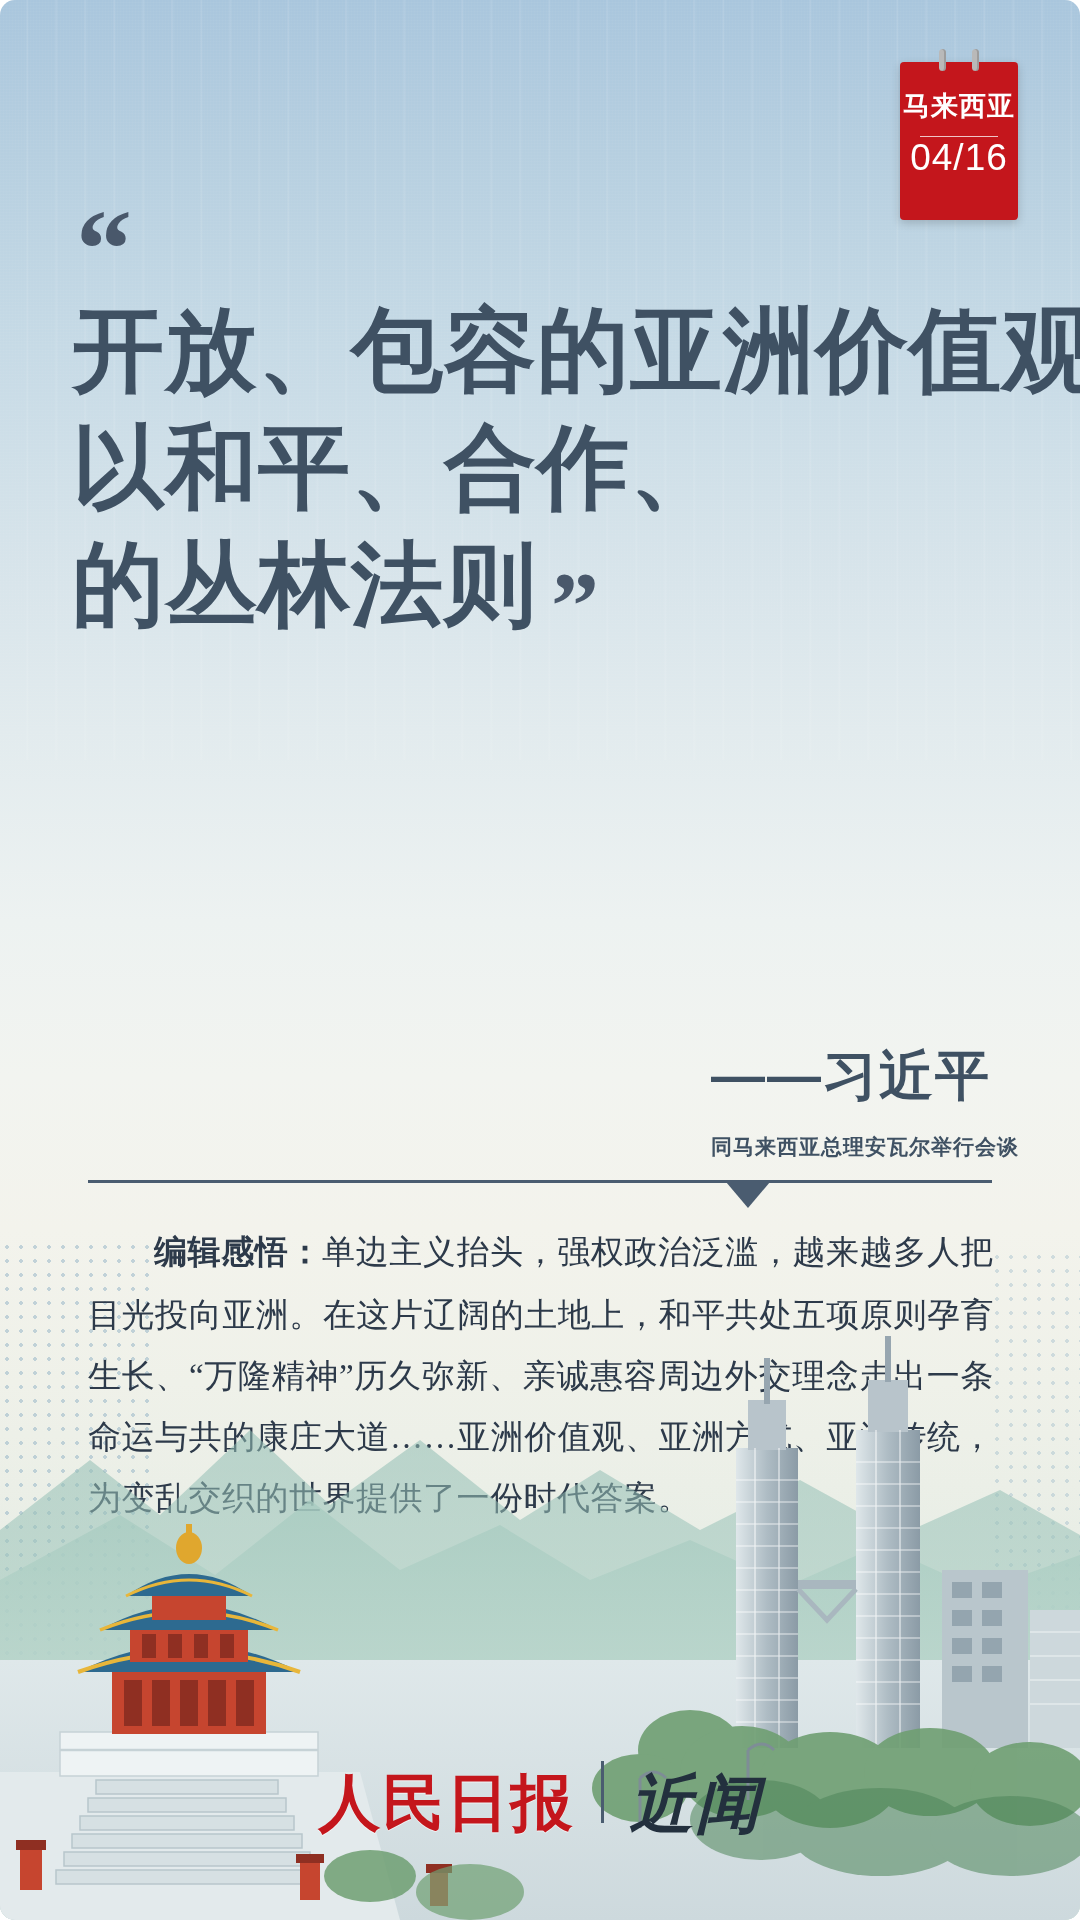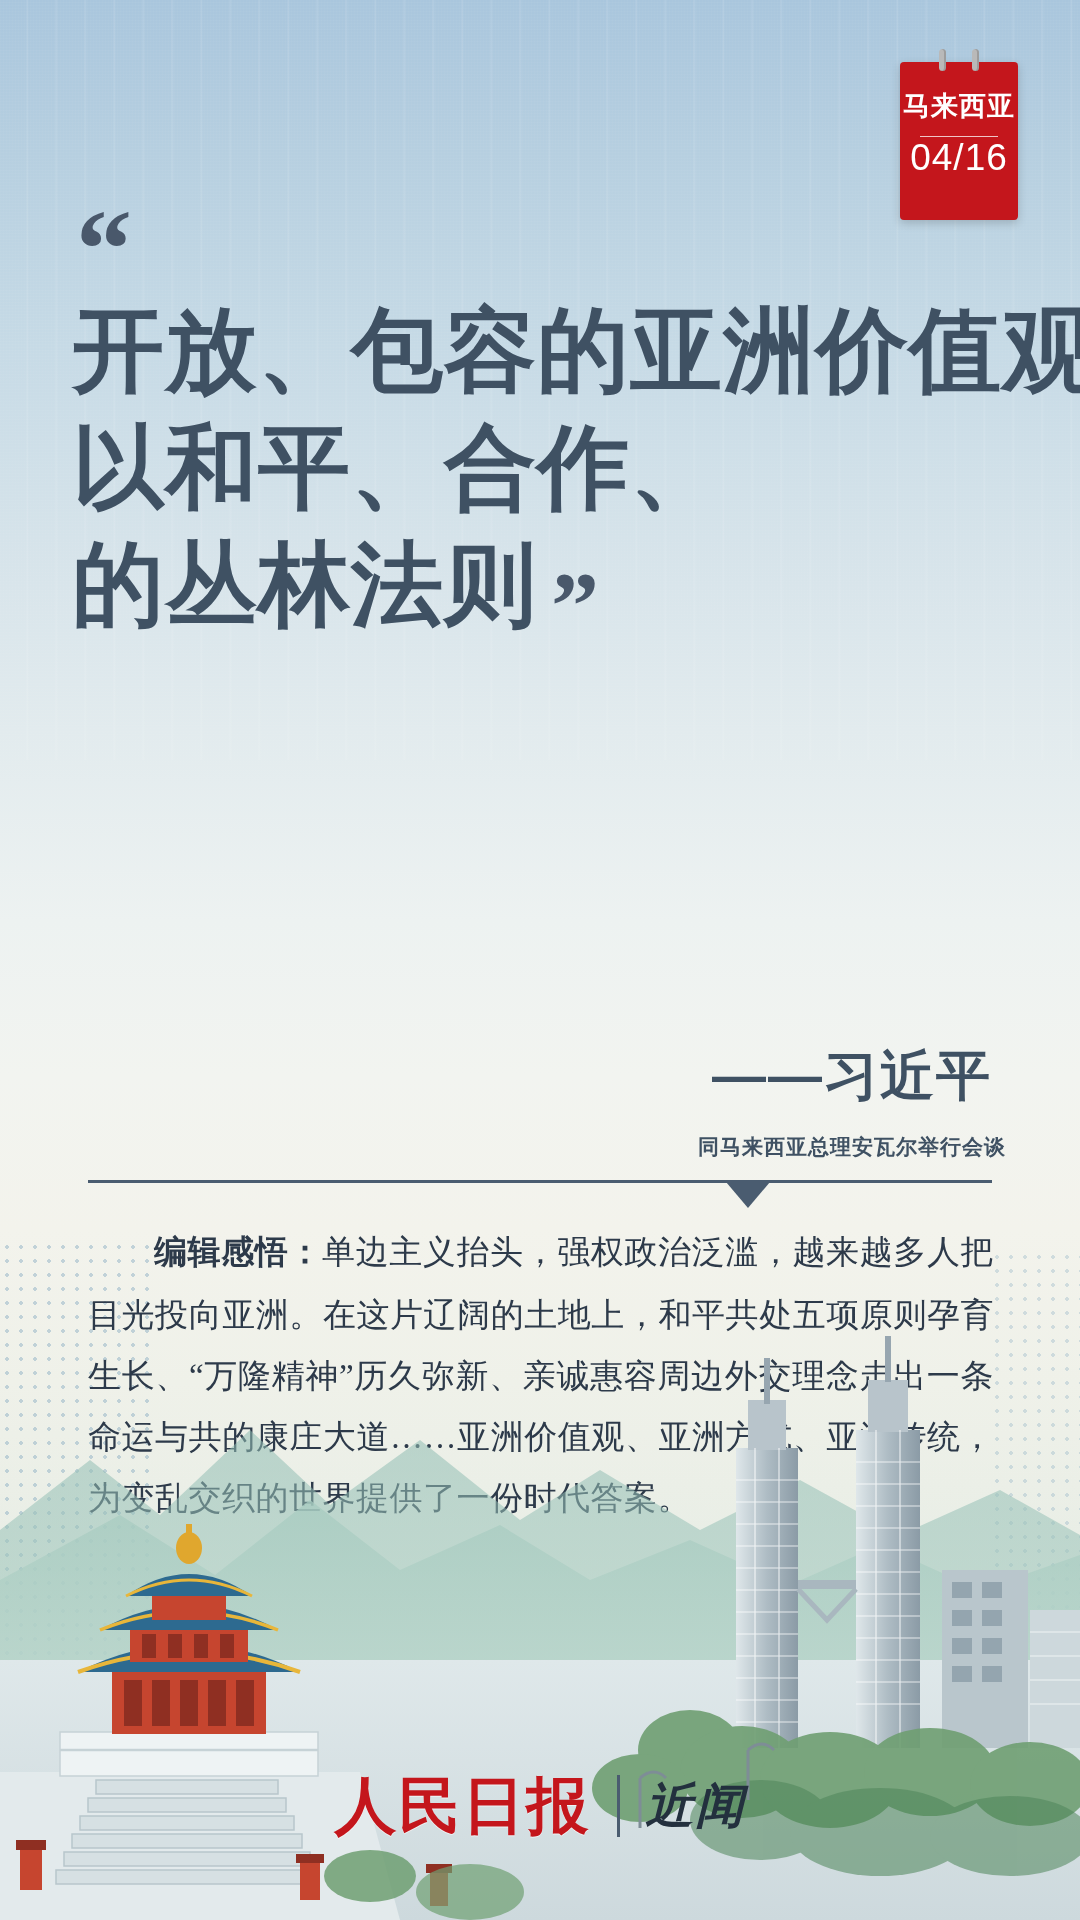--- a/index.html
+++ b/index.html
@@ -20,20 +20,21 @@
         #d5e3ea 28%,
         #e2ebee 38%,
         #edf2f1 48%,
         #f2f4f0 56%,
         #f3f3ec 64%,
         #eff1e9 72%,
         #e9eee6 80%,
         #dfe9e0 88%,
         #d4e3da 94%,
         #c9ddd4 100%);
+    border-radius: 15px;
   }
   
   #grain {
     position: absolute;
     inset: 0;
     pointer-events: none;
     opacity: .30;
     background-image:
       repeating-linear-gradient(0deg, rgba(255,255,255,.10) 0px, rgba(255,255,255,.10) 1px, rgba(0,0,0,0) 1px, rgba(0,0,0,0) 3px),
       repeating-linear-gradient(90deg, rgba(255,255,255,.07) 0px, rgba(255,255,255,.07) 1px, rgba(0,0,0,0) 1px, rgba(0,0,0,0) 3px);
@@ -132,22 +133,22 @@
     font-weight: bold;
     letter-spacing: -6px;
     transform: translateY(22px);
     margin-left: 14px;
   }
 
   
   #attrib {
     position: absolute;
     top: 1040px;
-    right: 74px;
-    text-align: center;
+    right: 61px;
+    text-align: left;
   }
   #attrib-name {
     font-size: 54px;
     font-weight: bold;
     color: #3f5163;
     letter-spacing: 2px;
   }
   #attrib-sub {
     margin-top: 20px;
     font-size: 21px;
@@ -219,40 +220,39 @@
     overflow: hidden;
   }
   #scene svg { display: block; }
 
   
   #logo {
     position: absolute;
     bottom: 72px;
     left: 0; right: 0;
     display: flex;
-    align-items: center;
     justify-content: center;
     gap: 26px;
   }
   #logo-rmrb {
     font-family: "Liberation Serif", serif;
     font-size: 62px;
     font-weight: bold;
     color: #c4161c;
     letter-spacing: 2px;
     text-shadow: 0 1px 0 rgba(255,255,255,.6);
   }
   #logo-divider {
     width: 3px;
     height: 62px;
     background: #4a5c70;
   }
   #logo-jinwen {
     font-family: "Liberation Serif", serif;
-    font-size: 48px;
+    font-size: 64px;
     font-weight: bold;
     color: #23303e;
     letter-spacing: 2px;
     font-style: italic;
   }
 </style>
 </head>
 <body>
 
 <div id="poster">

